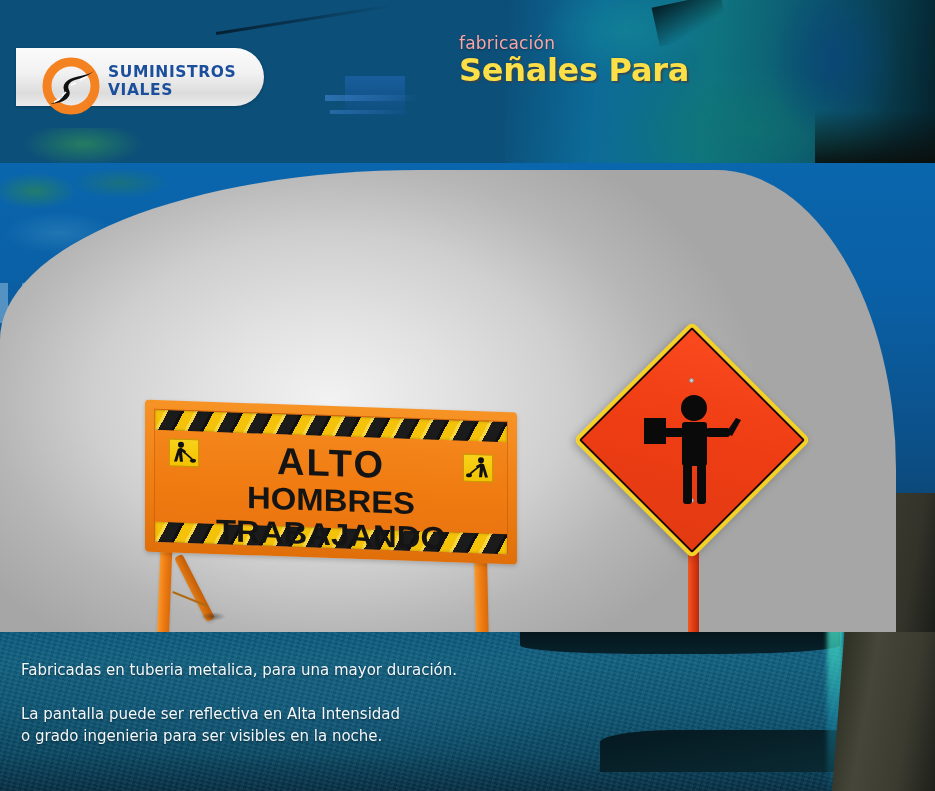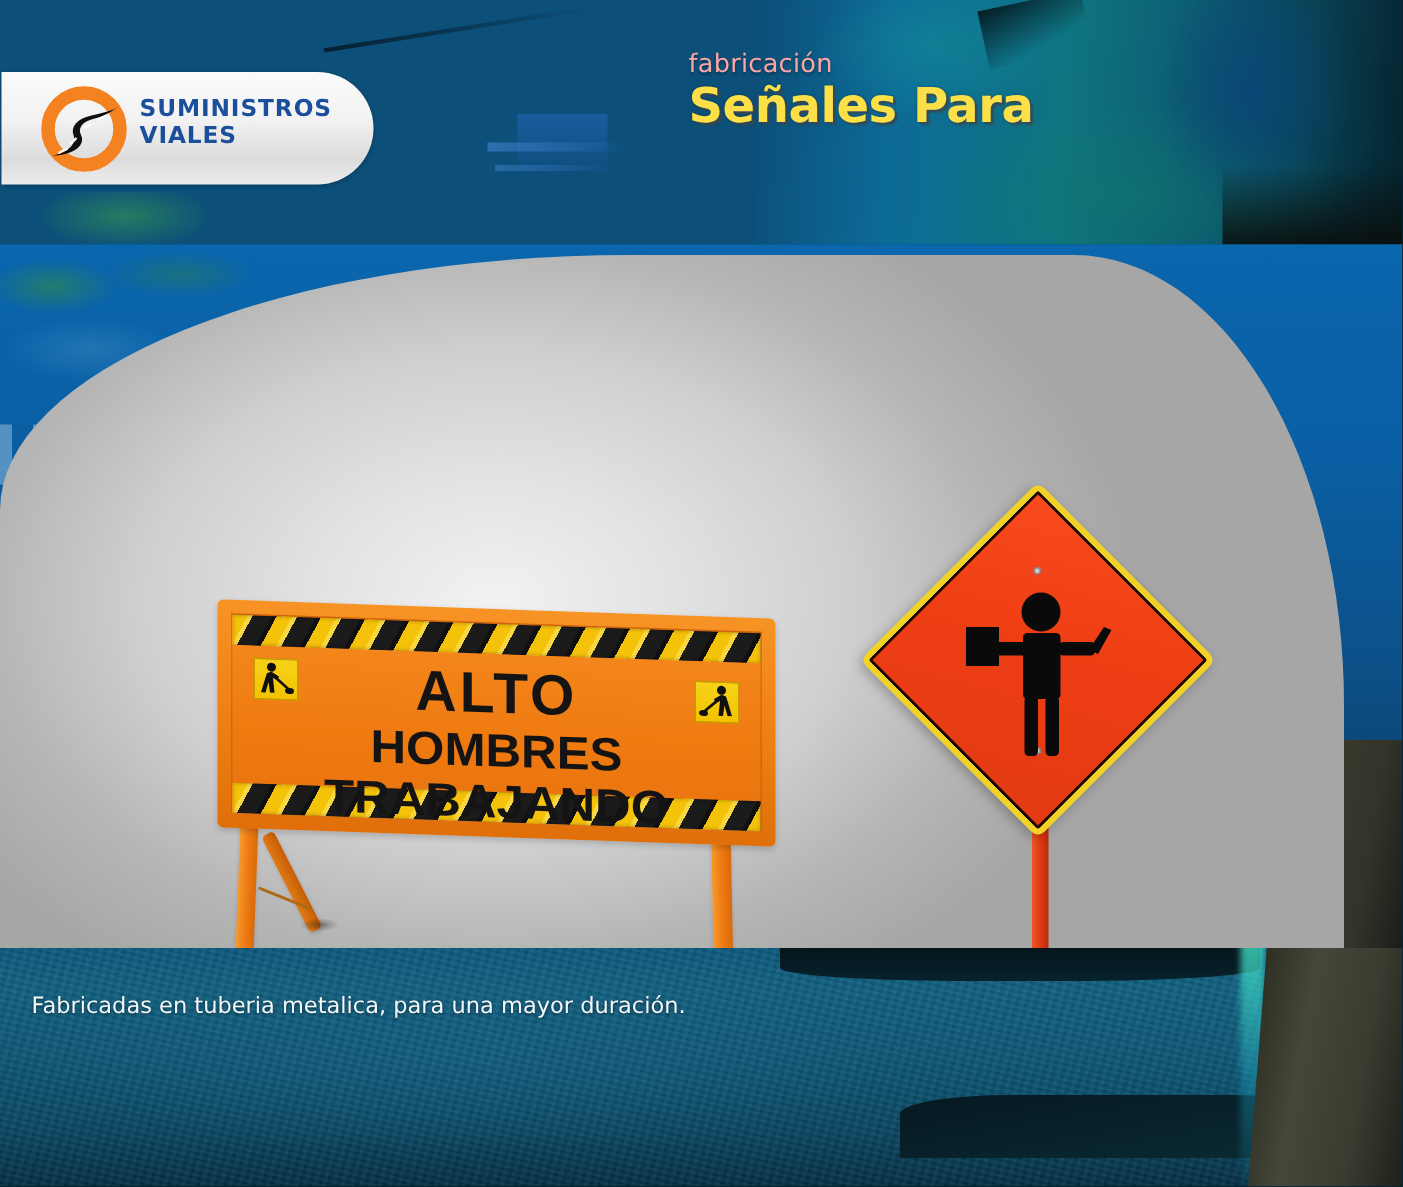--- a/index.html
+++ b/index.html
@@ -44,21 +44,21 @@
     background:linear-gradient(90deg,rgba(70,140,220,.55),rgba(70,140,220,0)); }
   .hdr-streak3{ position:absolute; left:330px; top:110px; width:80px; height:4px;
     background:linear-gradient(90deg,rgba(70,140,220,.45),rgba(70,140,220,0)); }
   .hdr-block{ position:absolute; left:345px; top:76px; width:60px; height:40px;
     background:linear-gradient(180deg,rgba(40,110,200,.45),rgba(20,70,140,.15)); }
   .hdr-green{ position:absolute; left:18px; top:128px; width:130px; height:40px;
     background:radial-gradient(ellipse at 50% 40%, rgba(45,140,90,.75), rgba(45,140,90,0) 65%); }
 
   
   .logo-pill{
-    position:absolute; left:1px; top:48px; width:248px; height:75px;
+    position:absolute; left:16px; top:48px; width:248px; height:58px;
     background:linear-gradient(180deg,#fbfbfb 0%,#f2f2f2 42%,#dcdcdc 78%,#ececec 100%);
     border-radius:0 40px 40px 0;
     box-shadow:0 1px 3px rgba(0,0,0,.25);
     padding-left:20px;
   }
   .logo-mark{ position:absolute; left:26px; top:9px; width:58px; height:58px; }
   .logo-text{
     position:absolute; left:92px; top:16px;
     color:#1b4f9c; font-weight:bold; font-size:15.5px; line-height:17.5px;
     letter-spacing:.6px; font-family:"DejaVu Sans", sans-serif;
@@ -348,16 +348,18 @@
   <div class="footer">
     <div class="footer-noise"></div>
     <div class="footer-dark-top"></div>
     <div class="footer-dark-mid"></div>
     <div class="footer-barrel-glow"></div>
     <div class="footer-barrel"></div>
 
     <div class="footer-text">
       <div>Fabricadas en tuberia metalica, para una mayor duración.</div>
       <div class="gap"></div>
+      <div>La pantalla puede ser reflectiva en Alta Intensidad</div>
+      <div>o grado ingenieria para ser visibles en la noche.</div>
     </div>
   </div>
 
 </div>
 
 </body></html>

